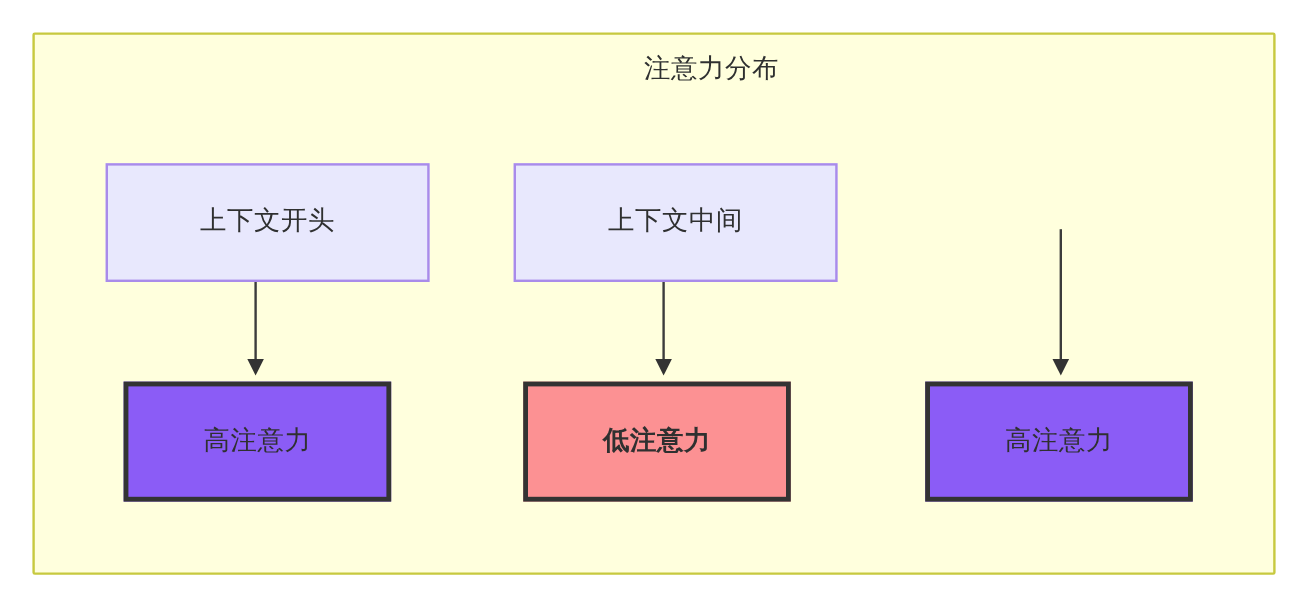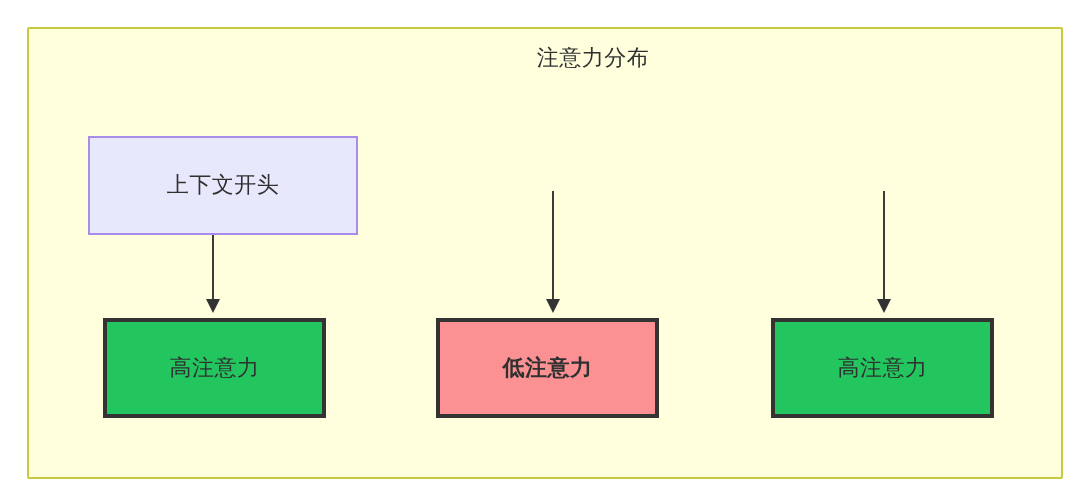--- a/index.html
+++ b/index.html
@@ -72,21 +72,21 @@
   }
 
   .node.result {
     width: 223px;
     height: 100px;
     top: 318px;
     border: 4px solid #333333;
   }
 
   .node.result.high {
-    background: #22c55e;
+    background: #8b5cf6;
   }
 
   .node.result.low {
     background: #fc9193;
   }
 
   
   .col1.source { left: 88px; }
   .col2.source { left: 428px; }
   .col3.source { left: 759px; }
@@ -129,20 +129,21 @@
       <line x1="553" y1="191" x2="553" y2="309" stroke="#3c3c3c" stroke-width="2" marker-end="url(#arrowhead)"></line>
     </g>
 
     <g>
       <line x1="884" y1="191" x2="884" y2="309" stroke="#3c3c3c" stroke-width="2" marker-end="url(#arrowhead)"></line>
     </g>
   </svg>
 
   <div class="node source col1">上下文开头</div>
 
+  <div class="node source col2">上下文中间</div>
 
 
   <div class="node result high col1">高注意力</div>
 
   <div class="node result low col2">低注意力</div>
 
   <div class="node result high col3">高注意力</div>
 
 </div>
 

